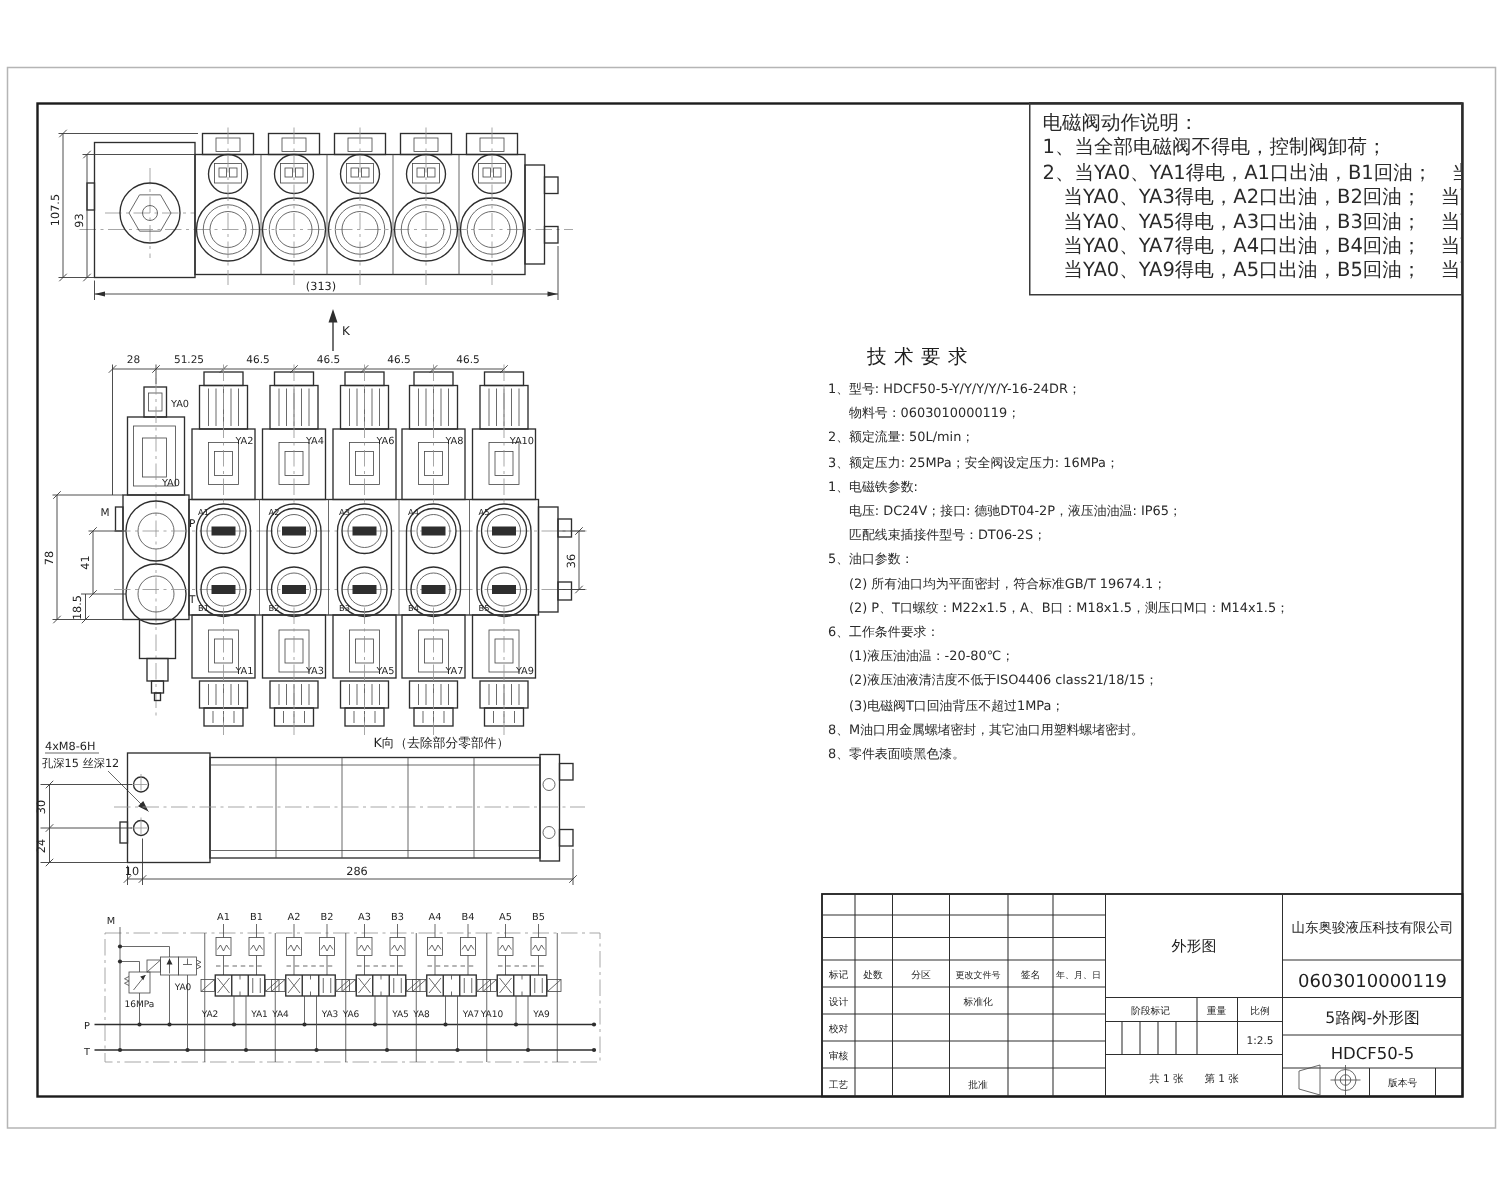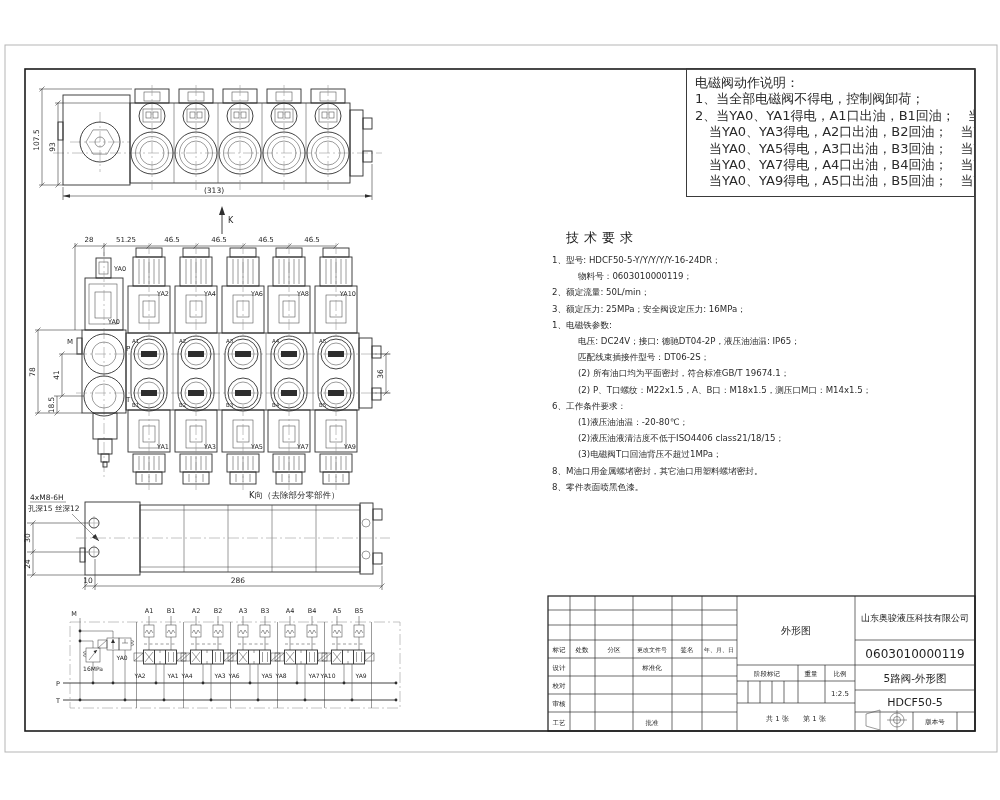--- a/index.html
+++ b/index.html
@@ -20,23 +20,23 @@
   .t55{font-size:5.5px}.t6{font-size:6px}.t65{font-size:6.5px}.t7{font-size:7px}
   .t75{font-size:7.5px}.t8{font-size:8px}.t85{font-size:8.5px}.t9{font-size:9px}
   .t10{font-size:10px}.t105{font-size:10.5px}.t11{font-size:11px}.t12{font-size:12px}
   .mid{text-anchor:middle}.end{text-anchor:end}
   
   .note-box{position:absolute;left:686px;top:68px;width:289px;height:129px;border:1px solid #3a3a3a;
     box-sizing:border-box;padding:6px 4px 0 8px;font-size:13px;line-height:16.4px;color:#2a2a2a;
     white-space:nowrap;overflow:hidden}
   .note-indent{margin-left:14px}
   .tech{position:absolute;left:552px;top:229px;width:432px;color:#2a2a2a}
-  .tech-title{font-size:13px;letter-spacing:5px;margin:0 0 5px 14px;color:#1d1d1d}
+  .tech-title{font-size:13px;letter-spacing:5px;margin:0 0 5px 26px;color:#1d1d1d}
   .tech-line{font-size:8.6px;line-height:16.2px;white-space:nowrap}
-  .tech-line.ind{margin-left:26px}
+  .tech-line.ind{margin-left:14px}
 </style>
 </head>
 <body>
 
 <svg width="1000" height="800" viewBox="0 0 1000 800">
   <defs>
 
     <g id="tvSec">
       <rect x="-17" y="89" width="34" height="14" class="ln"></rect>
       <rect x="-8" y="92" width="16" height="9" class="thin"></rect>
@@ -487,20 +487,21 @@
 
 <div class="tech">
   <div class="tech-title">技术要求</div>
   <div class="tech-line">1、型号: HDCF50-5-Y/Y/Y/Y/Y-16-24DR；</div>
   <div class="tech-line ind">物料号：0603010000119；</div>
   <div class="tech-line">2、额定流量: 50L/min；</div>
   <div class="tech-line">3、额定压力: 25MPa；安全阀设定压力: 16MPa；</div>
   <div class="tech-line">1、电磁铁参数:</div>
   <div class="tech-line ind">电压: DC24V；接口: 德驰DT04-2P，液压油油温: IP65；</div>
   <div class="tech-line ind">匹配线束插接件型号：DT06-2S；</div>
+  <div class="tech-line">5、油口参数：</div>
   <div class="tech-line ind">(2) 所有油口均为平面密封，符合标准GB/T 19674.1；</div>
   <div class="tech-line ind">(2) P、T口螺纹：M22x1.5，A、B口：M18x1.5，测压口M口：M14x1.5；</div>
   <div class="tech-line">6、工作条件要求：</div>
   <div class="tech-line ind">(1)液压油油温：-20-80℃；</div>
   <div class="tech-line ind">(2)液压油液清洁度不低于ISO4406 class21/18/15；</div>
   <div class="tech-line ind">(3)电磁阀T口回油背压不超过1MPa；</div>
   <div class="tech-line">8、M油口用金属螺堵密封，其它油口用塑料螺堵密封。</div>
   <div class="tech-line">8、零件表面喷黑色漆。</div>
 </div>
 

